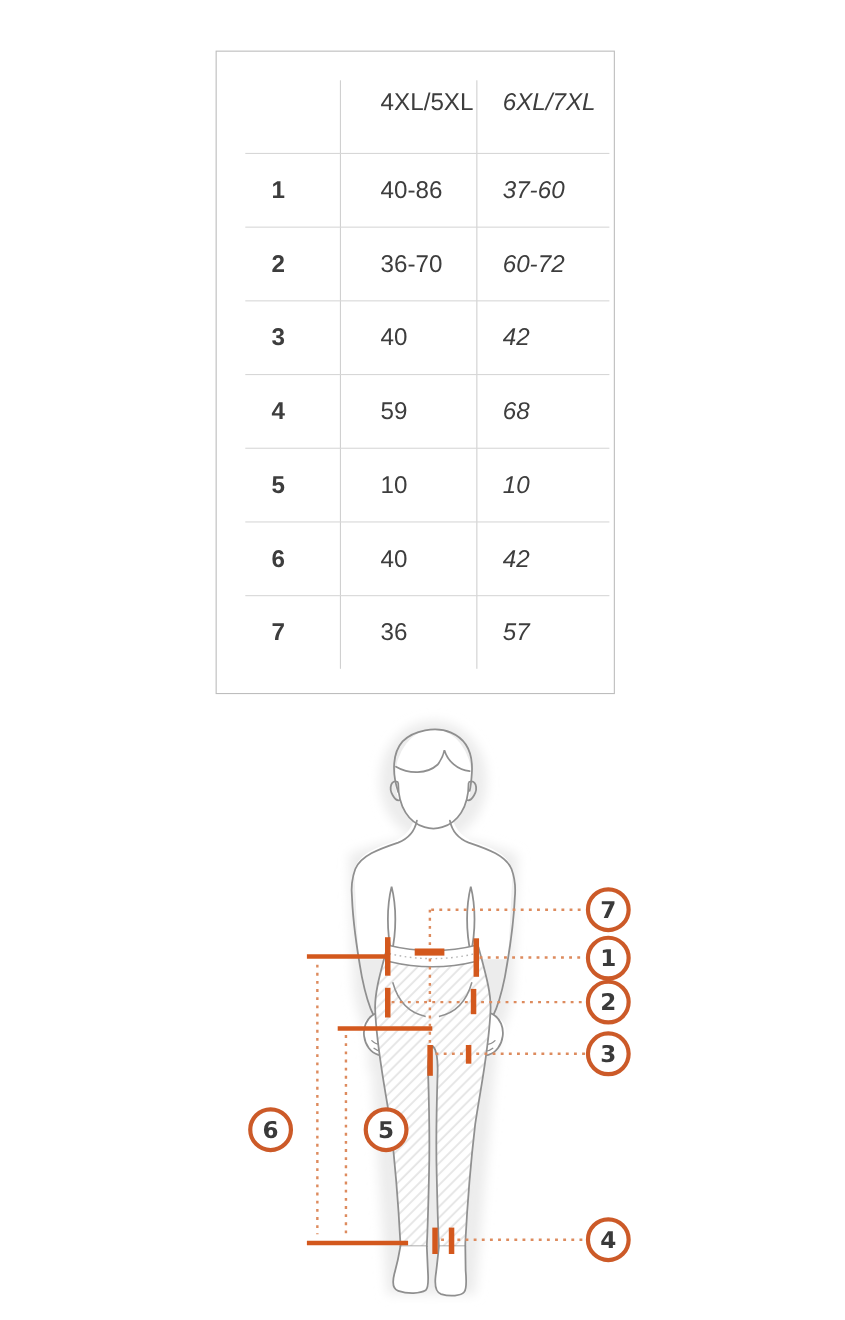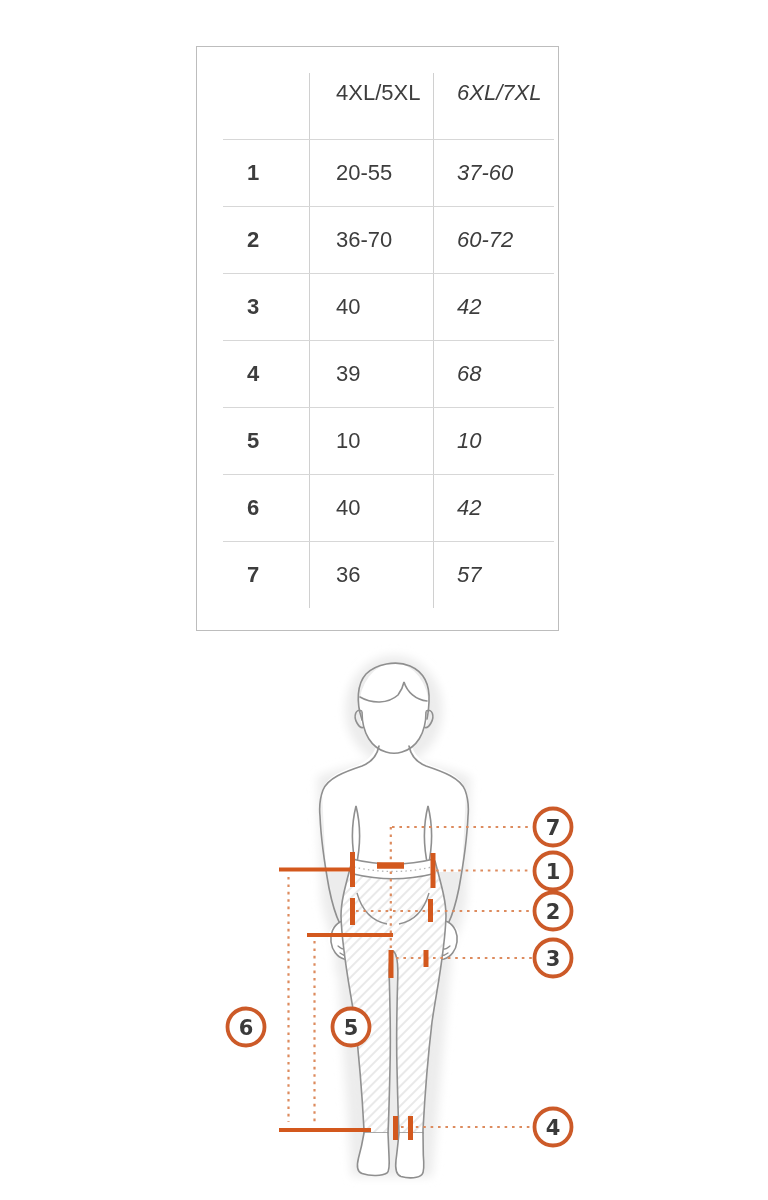--- a/index.html
+++ b/index.html
@@ -16,21 +16,21 @@
   .vline{position:absolute;width:1px;top:26px;bottom:22px;background:#d0d0d0;}
   .vline.v1{left:112px;}
   .vline.v2{left:236px;}
   .t-header{display:flex;height:92px;align-items:center;}
   .t-row{display:flex;height:67px;align-items:center;position:relative;}
   .t-row::before{
     content:"";position:absolute;left:26px;right:4px;top:0;height:1px;background:#d7d7d7;
   }
   .t-cell{box-sizing:border-box;font-size:22px;line-height:1;}
   .c0{width:112px;text-align:center;font-weight:bold;}
-  .c1{width:124px;padding-left:27px;}
+  .c1{width:124px;padding-left:37px;}
   .c2{flex:1;padding-left:24px;font-style:italic;}
   .t-header .t-cell{font-weight:normal;}
   
   .figure-wrap{position:absolute;left:190px;top:640px;width:390px;height:560px;}
   svg{display:block;}
   .num{
     font-family:"DejaVu Sans","Liberation Sans",sans-serif;
     font-weight:bold;font-size:21px;fill:#3a3a3a;text-anchor:middle;
   }
 </style>
@@ -41,36 +41,36 @@
   <div class="vline v1"></div>
   <div class="vline v2"></div>
   <div class="t-header">
     <div class="t-cell c0"></div>
     <div class="t-cell c1">4XL/5XL</div>
     <div class="t-cell c2">6XL/7XL</div>
   </div>
   <div>
       <div class="t-row">
         <div class="t-cell c0">1</div>
-        <div class="t-cell c1">20-55</div>
+        <div class="t-cell c1">40-86</div>
         <div class="t-cell c2">37-60</div>
       </div>
       <div class="t-row">
         <div class="t-cell c0">2</div>
         <div class="t-cell c1">36-70</div>
         <div class="t-cell c2">60-72</div>
       </div>
       <div class="t-row">
         <div class="t-cell c0">3</div>
         <div class="t-cell c1">40</div>
         <div class="t-cell c2">42</div>
       </div>
       <div class="t-row">
         <div class="t-cell c0">4</div>
-        <div class="t-cell c1">39</div>
+        <div class="t-cell c1">59</div>
         <div class="t-cell c2">68</div>
       </div>
       <div class="t-row">
         <div class="t-cell c0">5</div>
         <div class="t-cell c1">10</div>
         <div class="t-cell c2">10</div>
       </div>
       <div class="t-row">
         <div class="t-cell c0">6</div>
         <div class="t-cell c1">40</div>

